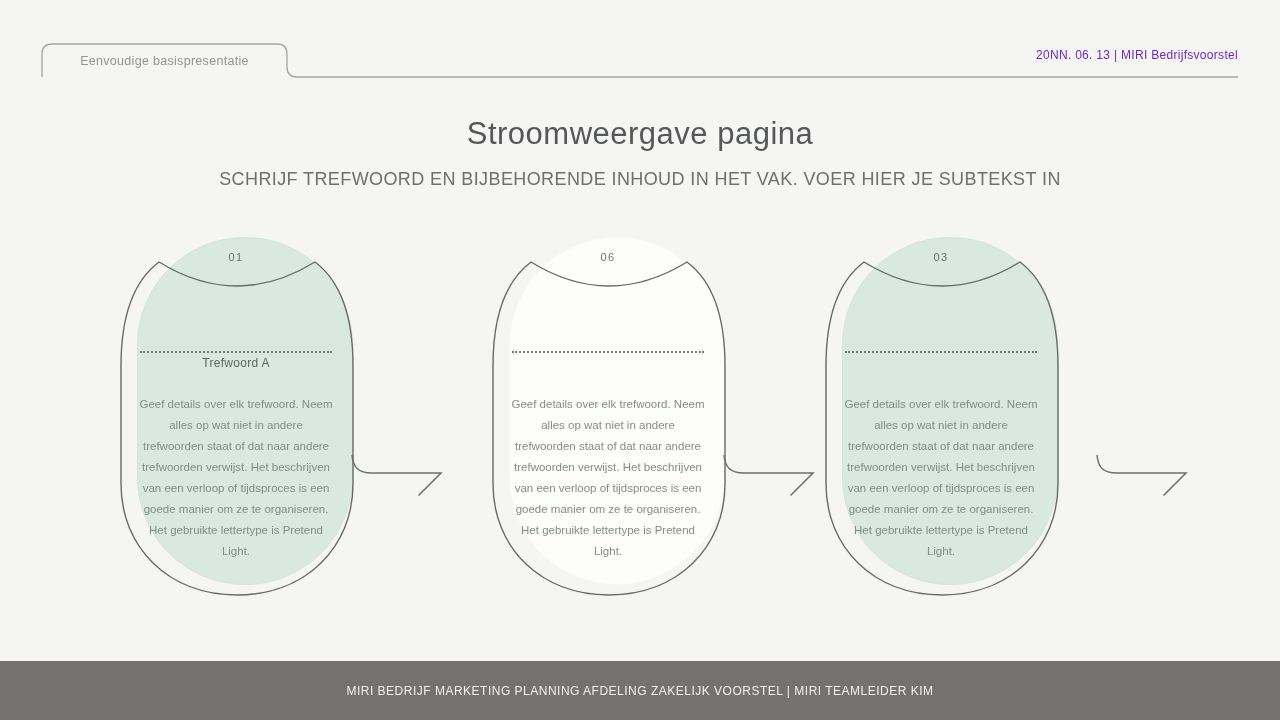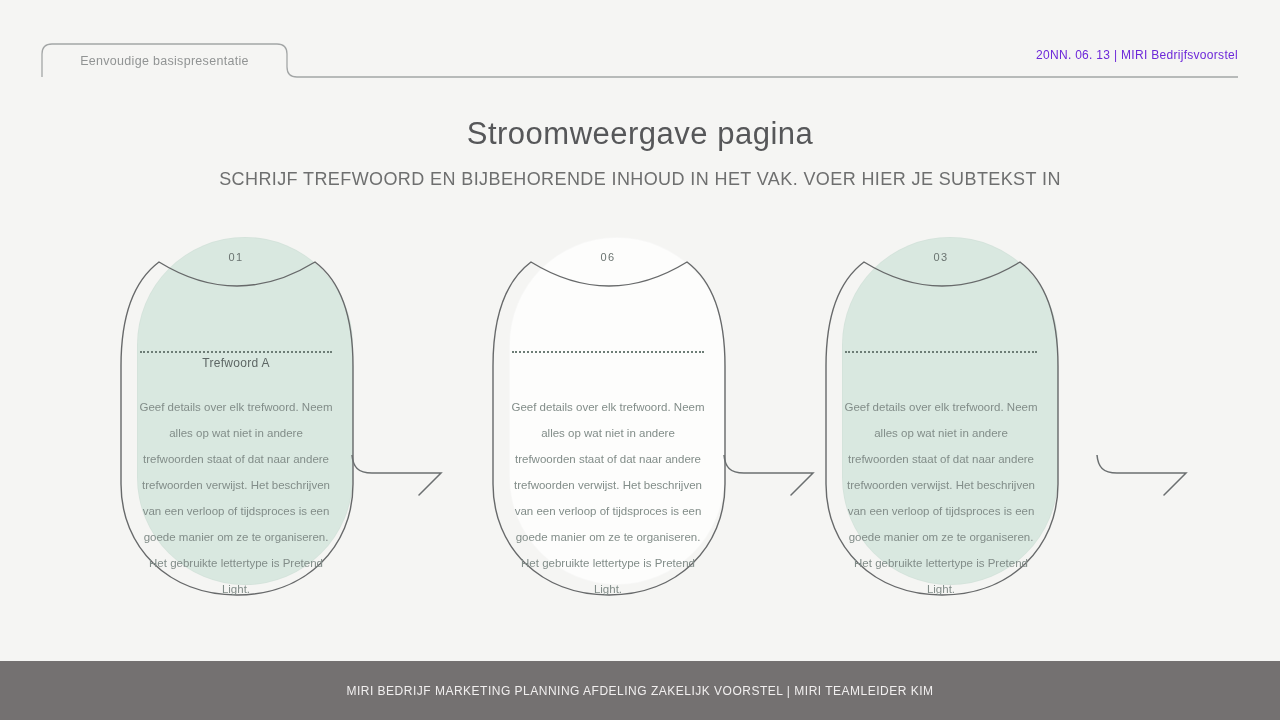--- a/index.html
+++ b/index.html
@@ -26,21 +26,21 @@
   .blob { position:absolute; left:26px; top:11px; width:216px; height:348px;
           border-radius:110px; border:1px solid rgba(0,0,0,0.02); }
   .outline-svg { position:absolute; left:0; top:0; width:250px; height:380px; }
   .card-number { position:absolute; left:0; top:25px; width:250px; text-align:center;
                  font-size:11px; color:#6a7370; letter-spacing:1.5px; }
   .card-keyword { position:absolute; left:0; top:90px; width:250px; height:24px; text-align:center;
                   font-size:12px; color:#5d6664; letter-spacing:.3px;margin-top:40px; }
   .dotted-divider { position:absolute; left:29px; top:125px; width:192px; height:0;
                     border-top:2px dotted #6d7d76; }
   .card-body { position:absolute; left:27px; top:168px; width:196px; text-align:center;
-               font-size:11.5px; line-height:26px; color:#828d89; }
+               font-size:11.5px; line-height:21px; color:#828d89; }
 
   
   .arrow-svg { position:absolute; top:455px; width:100px; height:46px; }
   .arrow-svg.a1 { left:350px; } .arrow-svg.a2 { left:722px; } .arrow-svg.a3 { left:1095px; }
 
   
   .footer-bar { position:absolute; left:0; top:661px; width:1280px; height:59px;
                 display:flex; align-items:center; justify-content:center; }
   .footer-text { font-size:12px; color:#f1efef; letter-spacing:.5px; }
 </style>

